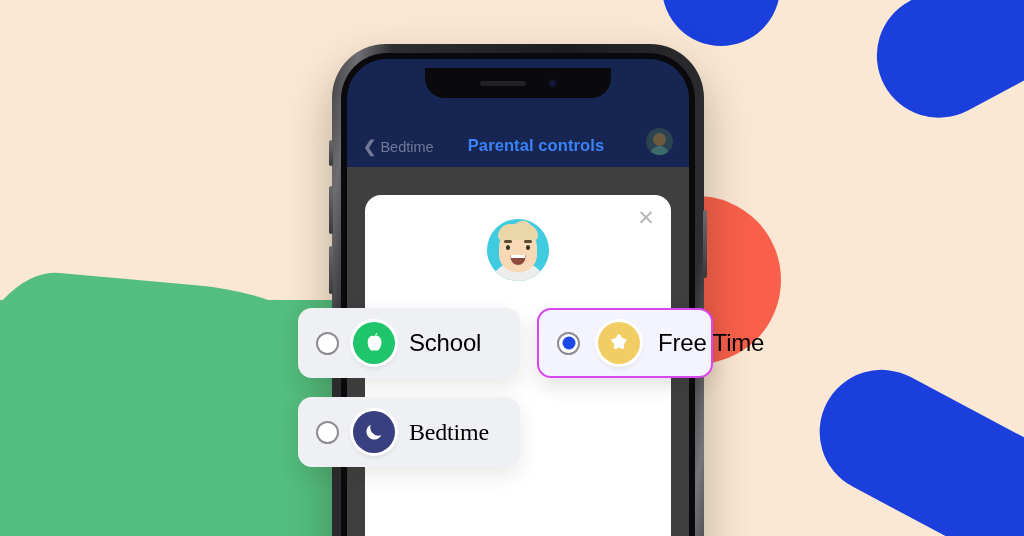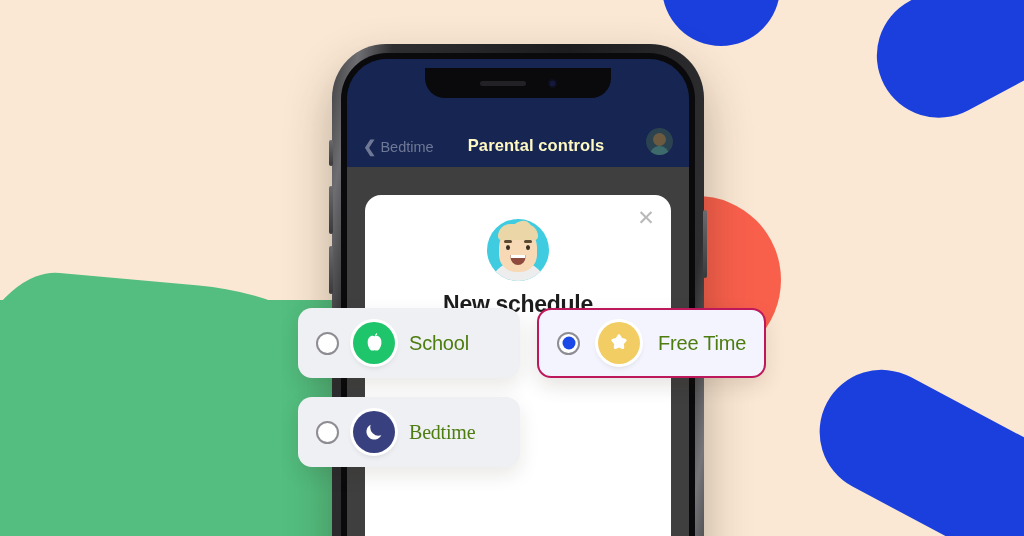--- a/index.html
+++ b/index.html
@@ -153,21 +153,21 @@
     font-size: 16px;
     line-height: 1;
     font-weight: bold;
     color: #6f7896;
   }
   #nav-title {
     position: absolute;
     left: 0; right: 0;
     bottom: 12px;
     text-align: center;
-    color: #fef9c3;
+    color: #3b82f6;
     font-size: 16.5px;
     font-weight: bold;
     letter-spacing: 0.1px;
     pointer-events: none;
     padding-left: 36px;
   }
   #nav-avatar {
     margin-left: auto;
     width: 27px; height: 27px;
     border-radius: 50%;
@@ -318,23 +318,23 @@
     padding: 0 22px 0 18px;
     box-sizing: border-box;
     background: #eff0f3;
     border-radius: 14px;
     z-index: 12;
     box-shadow: 0 8px 20px rgba(40,25,10,0.10);
   }
   #card-school  { left: 298px; top: 308px; width: 222px; }
   #card-bedtime { left: 298px; top: 397px; width: 222px; font-family: Liberation Serif, serif; }
   #card-freetime {
-    left: 537px; top: 308px; width: 229px;
+    left: 537px; top: 308px; width: 176px;
     background: #f3f4fe;
-    border: 2px solid #be185d;
+    border: 2px solid #d946ef;
     box-shadow: 0 8px 20px rgba(40,25,10,0.12);
     gap: 18px;
   }
 
   .radio {
     width: 23px; height: 23px;
     border-radius: 50%;
     box-sizing: border-box;
     border: 2.5px solid #8d8d93;
     background: #ffffff;
@@ -358,22 +358,22 @@
     display: flex;
     align-items: center;
     justify-content: center;
     box-shadow: 0 0 0 3px #ffffff, 0 3px 6px rgba(0,0,0,0.14);
   }
   #icon-school   { background: #1FC56B; }
   #icon-freetime { background: #F2CD63; }
   #icon-bedtime  { background: #38407F; }
 
   .opt-label {
-    font-size: 20px;
-    color: #4d7c0f;
+    font-size: 24px;
+    color: #000000;
     white-space: nowrap;
     letter-spacing: -0.2px;
   }
 </style>
 </head>
 <body>
 
 <div id="stage">
 
   <div class="bg-shape" id="green-blob-fill"></div>
@@ -414,21 +414,20 @@
           <div id="av-hair-tuft"></div>
           <div class="av-brow" id="av-brow-l"></div>
           <div class="av-brow" id="av-brow-r"></div>
           <div class="av-eye" id="av-eye-l"></div>
           <div class="av-eye" id="av-eye-r"></div>
           <div id="av-mouth">
             <div id="av-teeth"></div>
           </div>
         </div>
 
-        <div id="modal-title">New schedule</div>
 
       </div>
 
       <div id="phone-notch">
         <div id="notch-speaker"></div>
         <div id="notch-camera"></div>
       </div>
 
     </div>
   </div>

